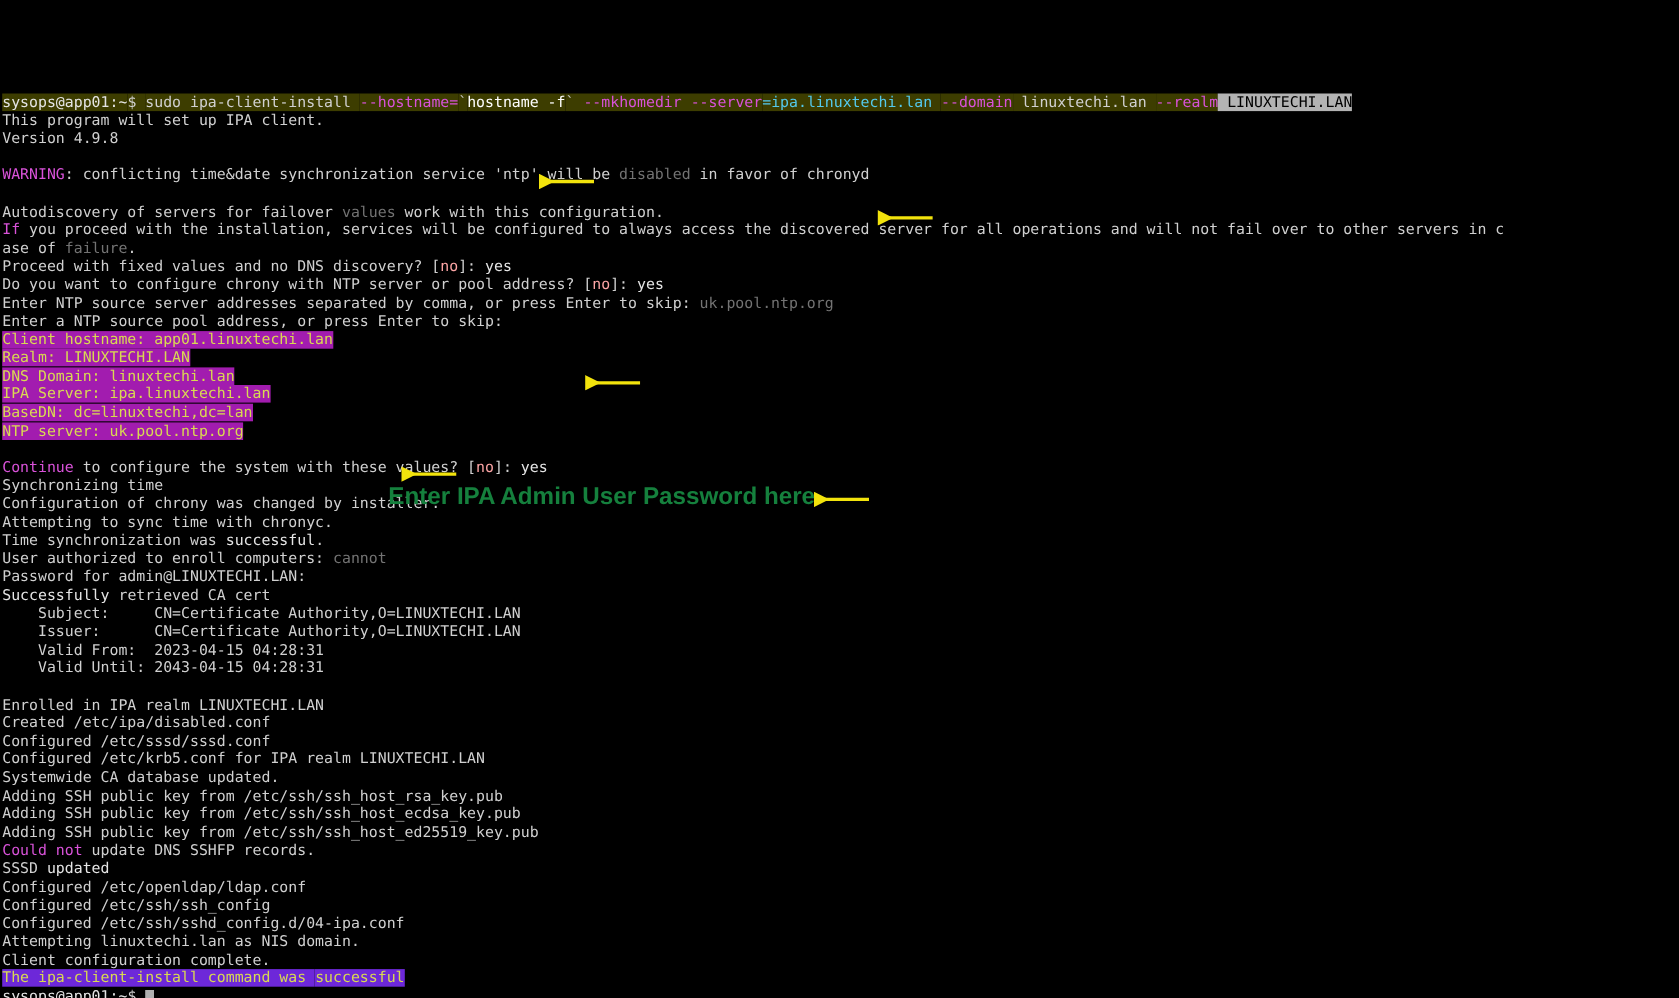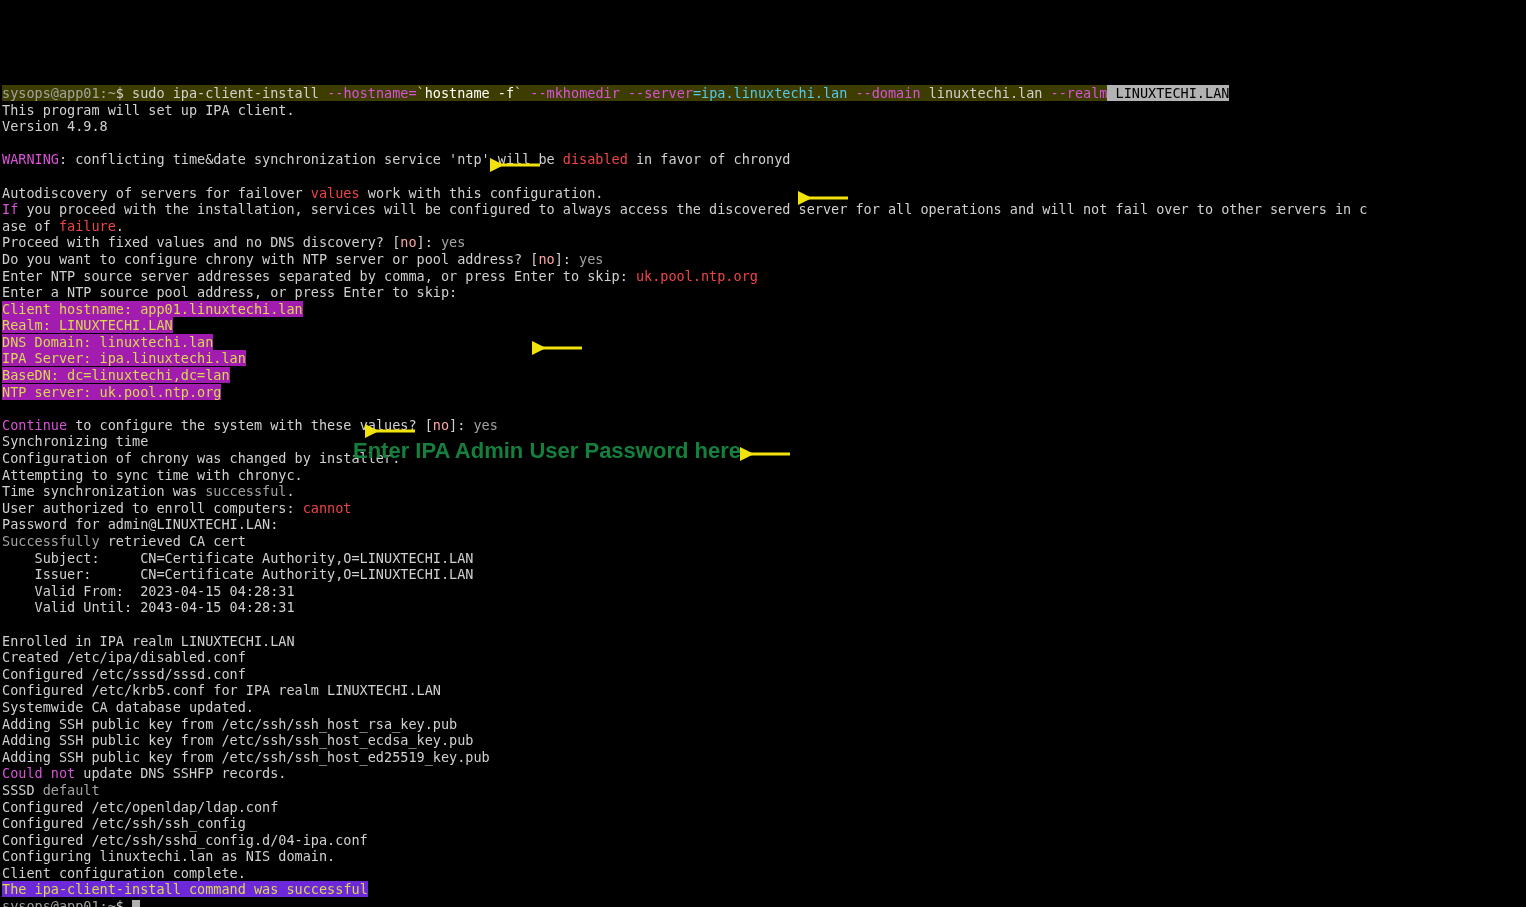--- a/index.html
+++ b/index.html
@@ -1,23 +1,23 @@
 <!DOCTYPE html>
 <html><head>
 <meta charset="utf-8">
 <style>
   html,body{margin:0;padding:0;background:#000;color:#d0d0d0;
     font-family:"DejaVu Sans Mono","Liberation Mono","Courier New",monospace;
     font-size:13.5px;line-height:16.6px;letter-spacing:0px;white-space:pre}
   .term{padding:2px 0 0 2px;width:100%;box-sizing:border-box}
-  .green{color:#a3a3a3}
+  .green{color:#e5e5e5}
   .magenta{color:#d952d9}
   .cyan{color:#54c9ec}
   .red{color:#fca5a5}
-  .yellow{color:#ef4444}
+  .yellow{color:#737373}
   .dollar{color:#d0d0d0}
   .promptHL{background:#3d3d00}
   .hostnameSub{background:#3d3d00;color:#ffffff}
   .cmdRealm{background:#b3b3b3;color:#000}
   .infoBlock{background:#a21caf;color:#d9d952;display:inline}
   .successLine{background:#6d28d9;color:#d9d952}
   .annotation{position:absolute;color:#15803d;font-family:Arial,Helvetica,sans-serif;
     font-size:22px;font-weight:bold;pointer-events:none}
   svg.arrow{position:absolute;pointer-events:none}
   .cursor{display:inline-block;width:8px;height:14px;background:#b0b0b0;vertical-align:text-bottom}
@@ -62,25 +62,25 @@
 <span></span>
 <span>Enrolled in IPA realm LINUXTECHI.LAN</span>
 <span>Created /etc/ipa/disabled.conf</span>
 <span>Configured /etc/sssd/sssd.conf</span>
 <span>Configured /etc/krb5.conf for IPA realm LINUXTECHI.LAN</span>
 <span>Systemwide CA database updated.</span>
 <span>Adding SSH public key from /etc/ssh/ssh_host_rsa_key.pub</span>
 <span>Adding SSH public key from /etc/ssh/ssh_host_ecdsa_key.pub</span>
 <span>Adding SSH public key from /etc/ssh/ssh_host_ed25519_key.pub</span>
 <span class="magenta">Could not</span><span> update DNS SSHFP records.</span>
-<span>SSSD </span><span class="green">default</span>
+<span>SSSD </span><span class="green">updated</span>
 <span>Configured /etc/openldap/ldap.conf</span>
 <span>Configured /etc/ssh/ssh_config</span>
 <span>Configured /etc/ssh/sshd_config.d/04-ipa.conf</span>
-<span>Configuring linuxtechi.lan as NIS domain.</span>
+<span>Attempting linuxtechi.lan as NIS domain.</span>
 <span>Client configuration complete.</span>
 <span class="successLine">The ipa-client-install command was </span><span class="successLine green">successful</span>
 <span class="green">sysops@app01:~</span><span class="dollar">$ </span><span class="cursor"></span>
 </div>
 
 
 <svg class="arrow" style="left:490px;top:158px" width="50" height="14">
     <defs>
       <marker id="ah1" markerWidth="8" markerHeight="8" refX="2" refY="3" orient="auto">
         <path d="M6,0 L0,3 L6,6 Z" fill="#f2e30c"></path>

